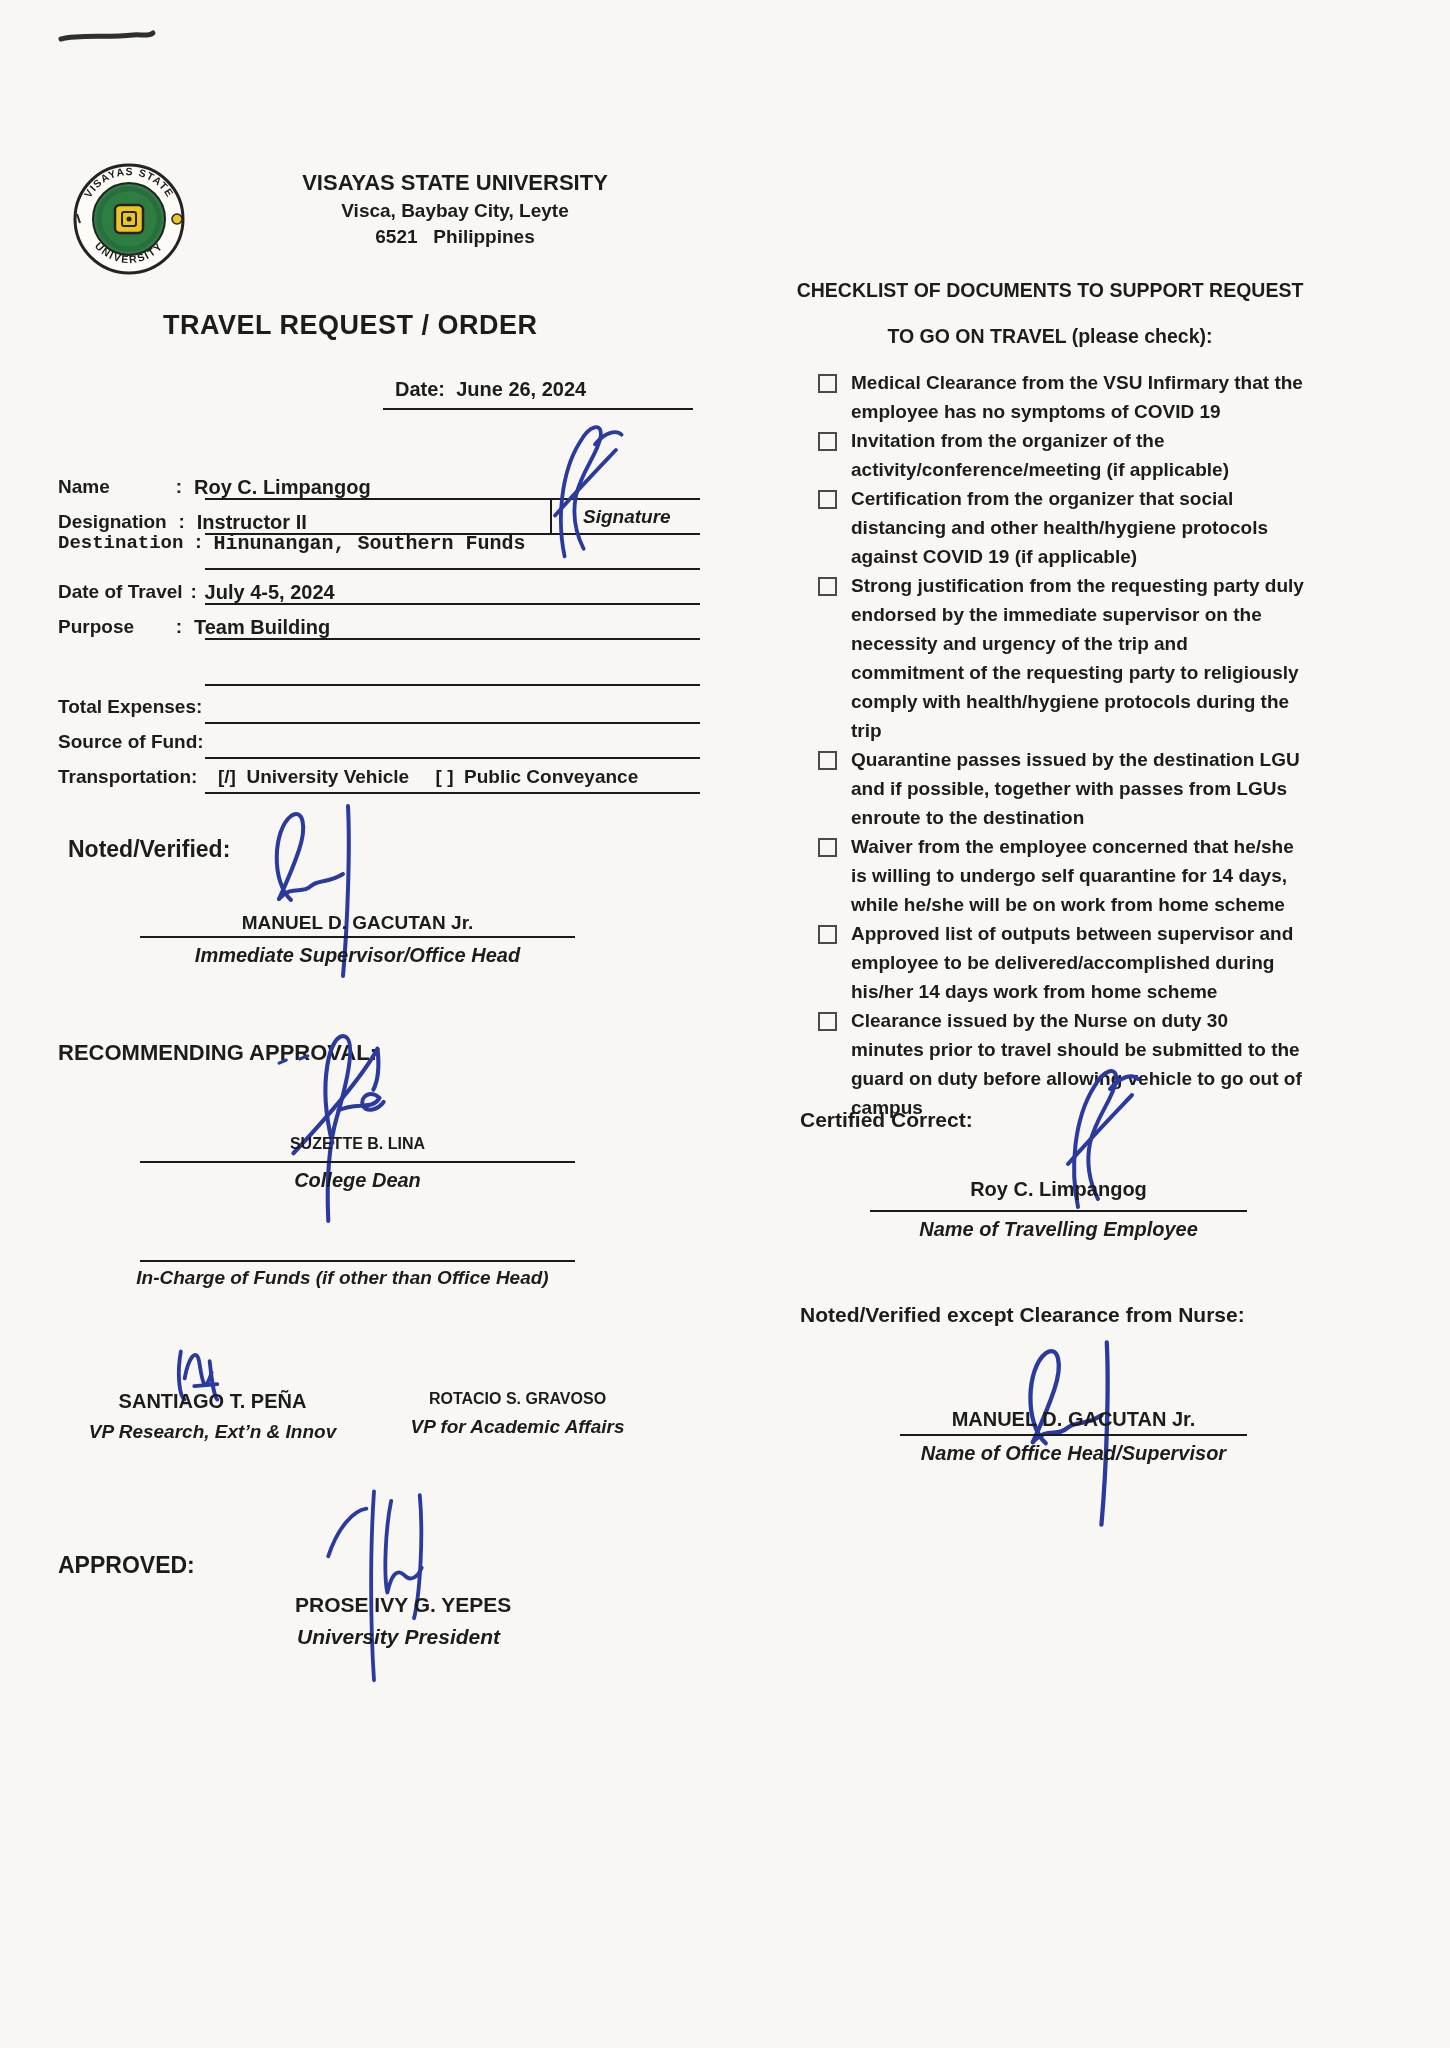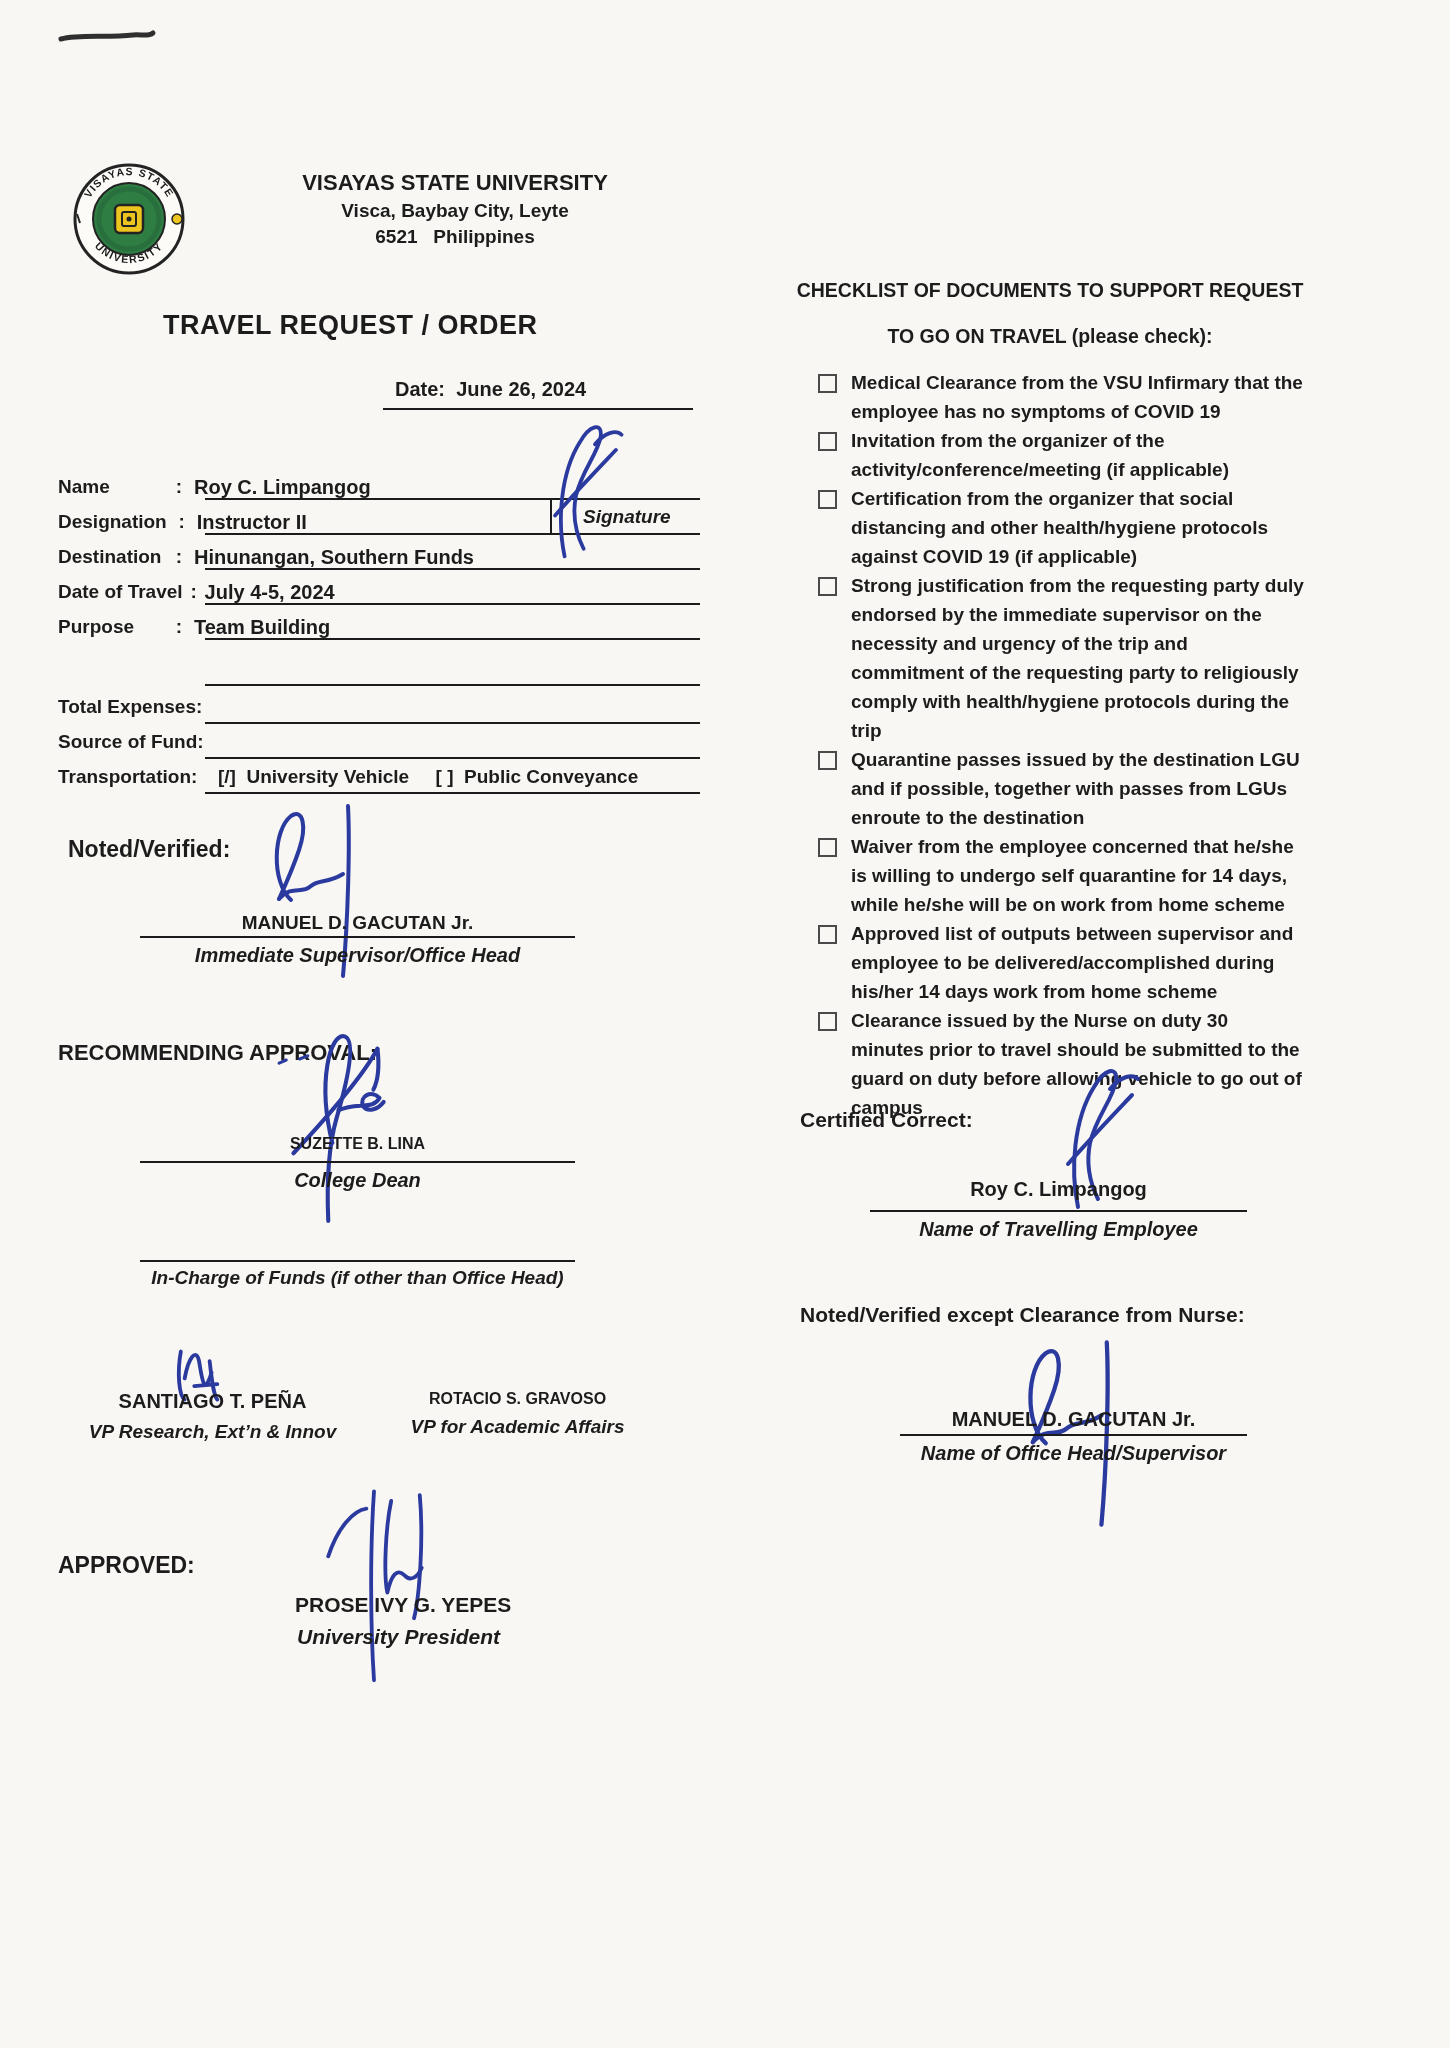--- a/index.html
+++ b/index.html
@@ -83,21 +83,21 @@
   <div class="rule" style="left:205px;top:511px;width:495px;height:22px;"></div>
 
   <div class="vline" style="left:550px;top:500px;height:33px;"></div>
   <div class="abs b it" style="left:583px;top:506px;font-size:19px;">Signature</div>
   <svg class="abs" style="left:538px;top:412px;" width="95" height="150" viewBox="0 0 100 150">
     <path class="sigblue" stroke-width="4" d="M28,148 C20,110 24,60 44,28 C54,10 68,6 66,22 C63,40 46,58 40,84 C36,104 40,124 48,140"></path>
     <path class="sigblue" stroke-width="4" d="M18,105 C40,80 64,55 82,36"></path>
     <path class="sigblue" stroke-width="4" d="M60,30 C70,18 82,14 88,20"></path>
   </svg>
 
-  <div class="field-row" style="top:546px;">
+  <div class="field-row" style="top:532px;font-family:Liberation Mono, monospace;">
     <span class="flabel">Destination</span>
     <span class="fcolon">:</span>
     <span class="fvalue">Hinunangan, Southern Funds</span>
   </div>
   <div class="rule" style="left:205px;top:546px;width:495px;height:22px;"></div>
 
   <div class="field-row" style="top:581px;">
     <span class="flabel">Date of Travel</span>
     <span class="fcolon" style="width:22px;">:</span>
     <span class="fvalue">July 4-5, 2024</span>
@@ -149,21 +149,21 @@
   </svg>
   <div class="abs ctr" style="left:140px;top:1135px;width:435px;">
     <div class="b" style="font-size:16px;">SUZETTE B. LINA</div>
   </div>
   <div class="rule" style="left:140px;top:1161px;width:435px;"></div>
   <div class="abs ctr" style="left:140px;top:1169px;width:435px;">
     <div class="b it" style="font-size:20px;">College Dean</div>
   </div>
 
   <div class="rule" style="left:140px;top:1260px;width:435px;"></div>
-  <div class="abs ctr" style="left:115px;top:1267px;width:485px;">
+  <div class="abs ctr" style="left:100px;top:1267px;width:485px;">
     <div class="b it" style="font-size:19px;">In-Charge of Funds (if other than Office Head)</div>
   </div>
 
   <svg class="abs" style="left:166px;top:1340px;" width="70" height="72" viewBox="0 0 70 75">
     <path class="sigblue" stroke-width="4" d="M14,12 C10,34 12,58 18,62"></path>
     <path class="sigblue" stroke-width="4" d="M18,40 C22,18 30,8 33,22 C36,40 38,60 46,34"></path>
     <path class="sigblue" stroke-width="4" d="M44,22 C46,40 48,58 52,62"></path>
     <path class="sigblue" stroke-width="4" d="M28,48 L52,46"></path>
   </svg>
   <div class="abs ctr" style="left:80px;top:1390px;width:265px;">

